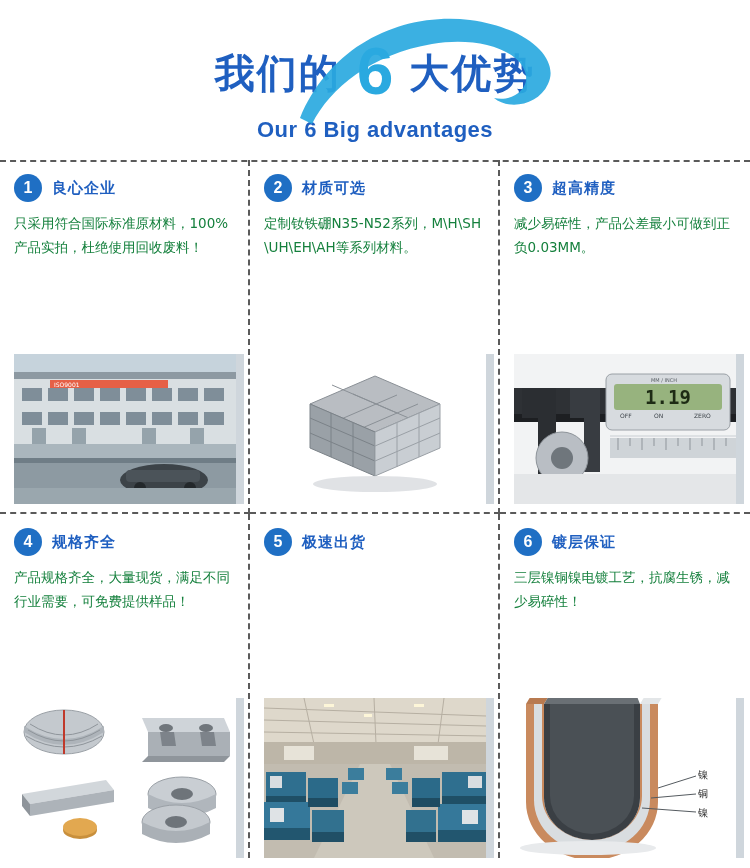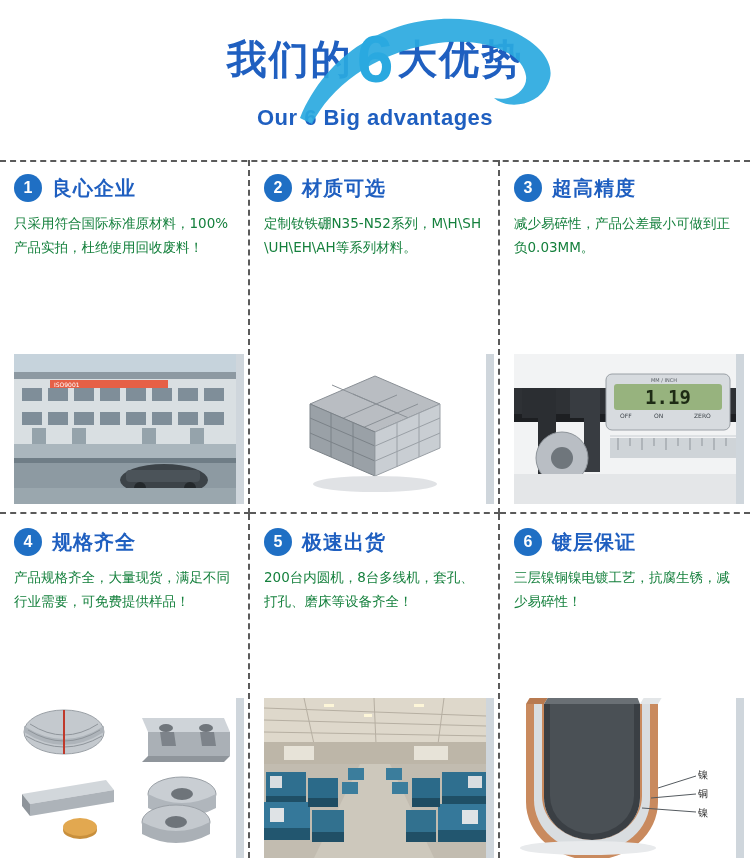--- a/index.html
+++ b/index.html
@@ -14,25 +14,25 @@
   }
 
   
   .header {
     height: 160px;
     position: relative;
     text-align: center;
     background: #ffffff;
   }
   .title-row {
-    padding-top: 30px;
+    padding-top: 42px;
     display: flex;
-    align-items: center;
+    align-items: flex-end;
     justify-content: center;
-    gap: 4px;
+    gap: 16px;
   }
   .title-cn {
     font-size: 40px;
     font-weight: bold;
     color: #1f5fc0;
     letter-spacing: 2px;
     font-family: "DejaVu Sans", sans-serif;
   }
   .title-num {
     font-size: 66px;
@@ -105,21 +105,21 @@
     color: #ffffff;
     font-size: 16px;
     font-weight: bold;
     display: flex;
     align-items: center;
     justify-content: center;
     flex: 0 0 auto;
     font-family: "Liberation Sans", sans-serif;
   }
   .cell-title {
-    font-size: 20px;
+    font-size: 15px;
     font-weight: bold;
     color: #1f5fc0;
     letter-spacing: 1px;
     font-family: "DejaVu Sans", sans-serif;
   }
   .cell-text {
     font-size: 13.5px;
     line-height: 1.75;
     color: #15803d;
     font-family: "DejaVu Sans", sans-serif;
@@ -364,21 +364,20 @@
         </g>
       </svg>
     </div>
   </div>
 
   <div class="cell b-right">
     <div class="cell-head">
       <div class="badge">5</div>
       <div class="cell-title">极速出货</div>
     </div>
-    <div class="cell-text">200台内圆机，8台多线机，套孔、打孔、磨床等设备齐全！</div>
     <div class="photo tall">
       <svg width="222" height="160" viewBox="0 0 222 160">
         <rect width="222" height="160" fill="#cfc9bd"></rect>
 
         <rect x="0" y="0" width="222" height="46" fill="#ded8cb"></rect>
         <g stroke="#b6afa2" stroke-width="1">
           <line x1="0" y1="10" x2="222" y2="18"></line>
           <line x1="0" y1="22" x2="222" y2="28"></line>
           <line x1="0" y1="34" x2="222" y2="38"></line>
           <line x1="40" y1="0" x2="50" y2="46"></line>

